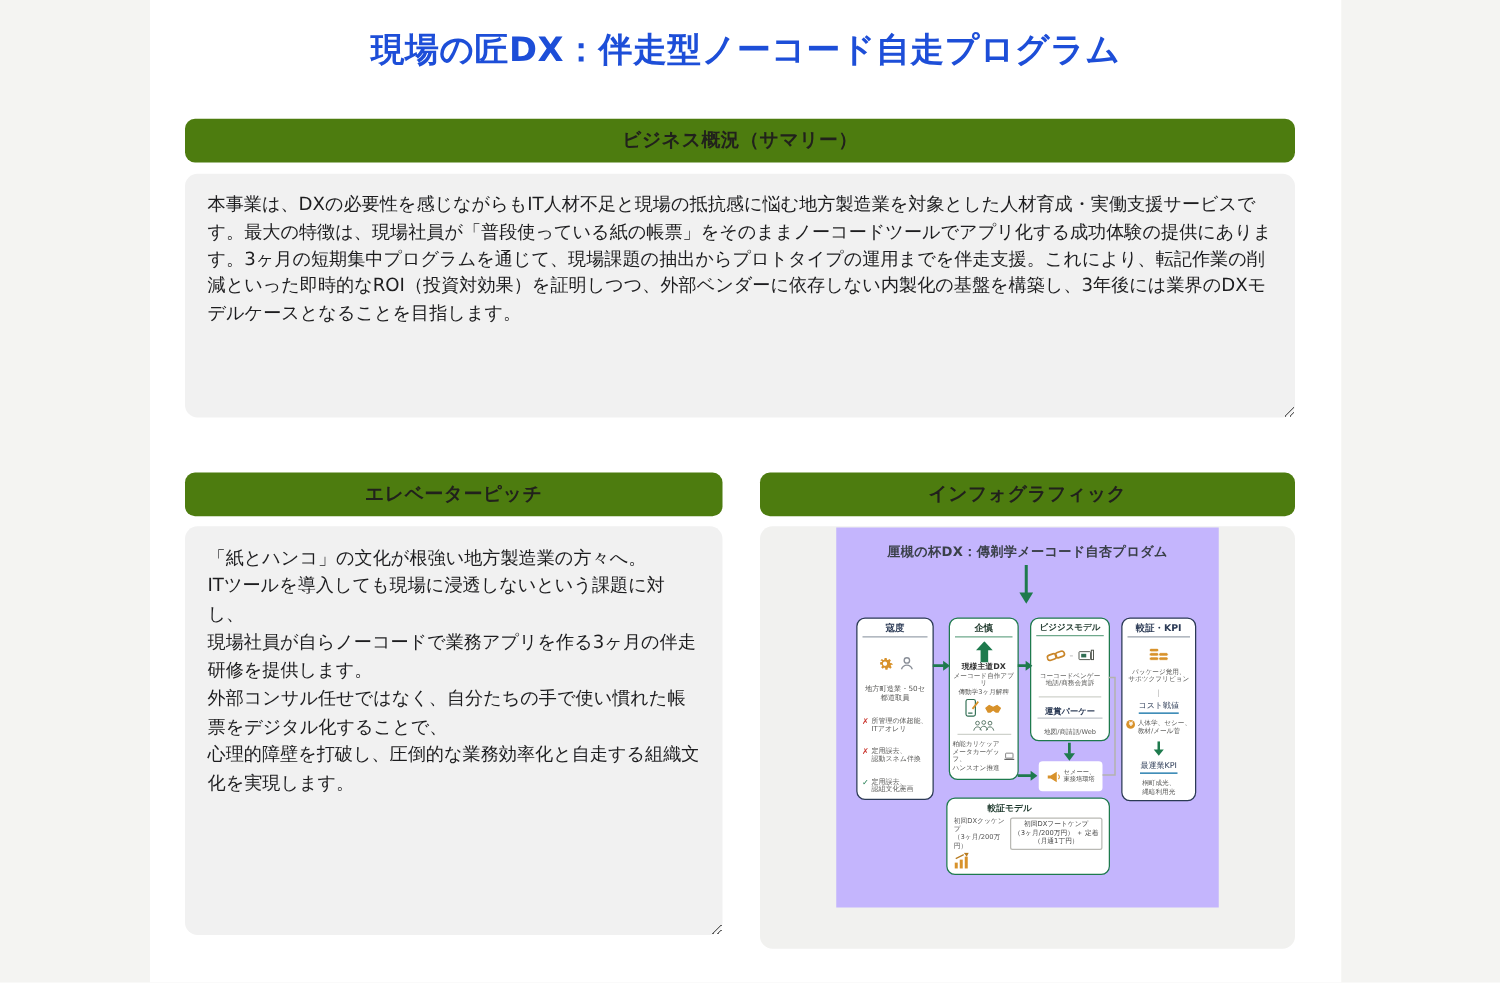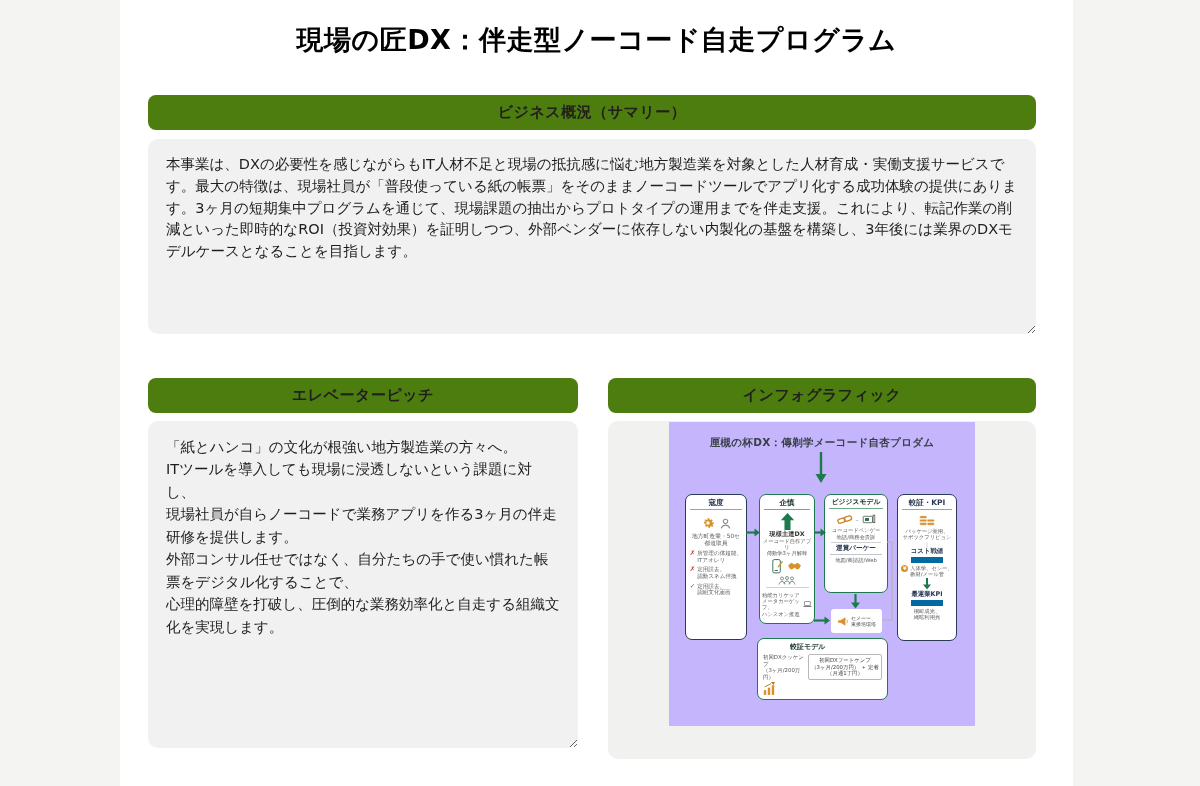--- a/index.html
+++ b/index.html
@@ -1,41 +1,41 @@
 <!DOCTYPE html>
 <html><head>
 <meta charset="utf-8">
 <style>
   * { margin:0; padding:0; box-sizing:border-box; }
   html,body { width:1200px; height:786px; }
   body { background:#F4F4F2; font-family:"DejaVu Sans","Liberation Sans",sans-serif; color:#1d1d1f; }
   #stage { position:relative; width:1200px; height:786px; overflow:hidden; }
   #card { position:absolute; left:120px; top:0; width:953px; height:786px; background:#ffffff; }
   .page-title { position:absolute; left:120px; top:22px; width:953px; text-align:center;
-    font-size:27px; font-weight:900; color:#000000; letter-spacing:.5px; }
+    font-size:27px; font-weight:900; color:#1d4ed8; letter-spacing:.5px; }
   .ybar { position:absolute; height:35px; background:#4d7c0f; border-radius:8px;
     display:flex; align-items:center; justify-content:center;
     font-size:15px; font-weight:800; color:#21211c; letter-spacing:.5px; }
   .ybar1 { left:148px; top:95px;  width:888px; }
   .ybar2 { left:148px; top:378px; width:430px; }
   .ybar3 { left:608px; top:378px; width:428px; }
   textarea.panel { position:absolute; background:#F1F1F1; border:none; border-radius:10px;
     padding:15px 18px; font-family:inherit; font-size:14.5px; line-height:1.5; color:#1d1d1f;
     resize:both; overflow:auto; outline:none; }
   #summary-ta { left:148px; top:139px; width:888px; height:195px; }
   #pitch-ta   { left:148px; top:421px; width:430px; height:327px; line-height:1.55; }
   #ig-container { position:absolute; left:608px; top:421px; width:428px; height:338px;
     background:#F1F1EF; border-radius:10px; }
   #ig { position:absolute; left:61px; top:1px; width:306px; height:304px; background:#c4b5fd; }
   #ig * { line-height:1.2; }
   .ig-title { position:absolute; left:0; top:14px; width:100%; text-align:center;
     font-size:10.5px; font-weight:800; color:#3a4049; letter-spacing:.3px; }
   .ig-abs { position:absolute; }
   .igbox { position:absolute; background:#ffffff; border-radius:7px; padding:3px 2px;
-    display:flex; flex-direction:column; align-items:center; }
+    display:flex; flex-direction:column; align-items:center;justify-content:space-between; }
   .navy-b { border:1.5px solid #2B3A55; }
   .green-b { border:1.5px solid #1E7A4D; }
   .igbox .hd { font-size:7.5px; font-weight:800; color:#2B3A55; text-align:center;
     width:92%; padding-bottom:2px; border-bottom:1px solid #9aa3ad; margin-bottom:3px; }
   .green-b .hd { border-bottom-color:#6fa98c; color:#223b2f; }
   .pre { white-space:pre-line; }
   .tiny  { font-size:5.8px; color:#5a5a58; text-align:center; }
   .tiny2 { font-size:5.3px; color:#5a5a58; text-align:center; }
   .tbold { font-size:6.3px; font-weight:800; color:#333; text-align:center; }
   .subhd { font-size:6.6px; font-weight:800; color:#2B3A55; text-align:center;
@@ -54,21 +54,21 @@
   #ig-channel .tx { font-size:5px; color:#4a4a48; text-align:left; }
   #ig-revenue { position:absolute; left:88px; top:216px; width:131px; height:62px; background:#fff;
     border:1.5px solid #1E7A4D; border-radius:7px; padding:4px 5px; }
   #ig-revenue .hd2 { font-size:7px; font-weight:800; color:#1F3A2E;padding-left:27px; }
   #ig-revenue .row { display:flex; gap:3px; margin-top:3px; align-items:flex-start; }
   #ig-revenue .ltx { font-size:5.4px; color:#555; width:42px; text-align:left; }
   #ig-revenue .inner { flex:1; border:1px solid #b9b9b4; border-radius:2px; background:#fff;
     font-size:5.4px; color:#444; text-align:center; padding:2px 1px; }
   .divline { width:86%; border-top:1px solid #cfd2cc; margin:2px 0; }
   .vbar { font-size:6px; color:#999; }
-  .kpi-sub { font-size:6.4px; font-weight:700; color:#2B3A55; border-bottom:6px solid #0369a1; padding-bottom:1px; }
+  .kpi-sub { font-size:6.4px; font-weight:400; color:#2B3A55; border-bottom:1px solid #0369a1; padding-bottom:1px; }
 </style>
 </head>
 <body>
 
 <div id="stage">
   <div id="card"></div>
 
   <h1 class="page-title">現場の匠DX：伴走型ノーコード自走プログラム</h1>
 
   <div class="ybar ybar1">

